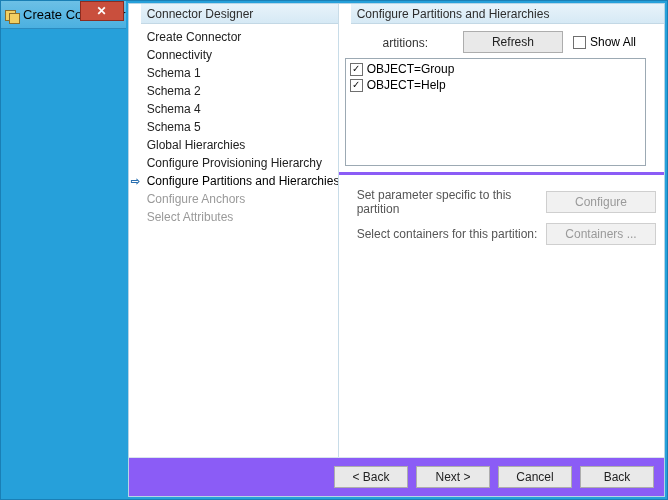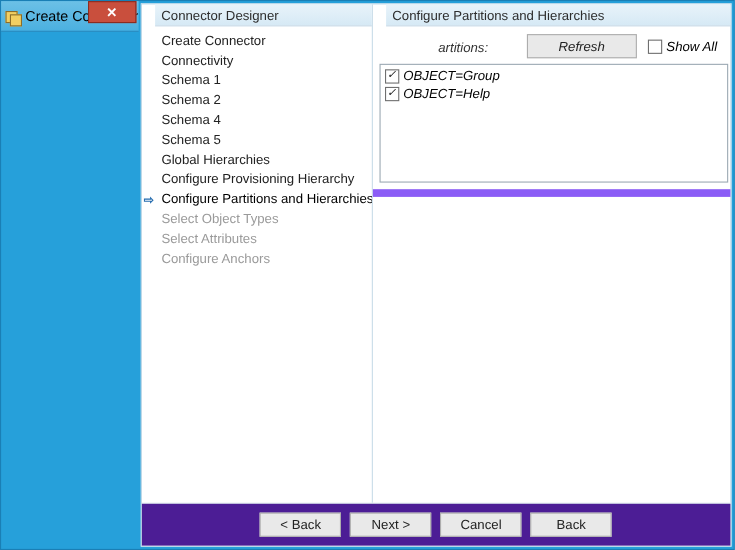--- a/index.html
+++ b/index.html
@@ -15,35 +15,35 @@
   .client { flex:1; background:#fff; border:1px solid #b6d4e6; margin:2px; display:flex; flex-direction:column; }
   .main-row { flex:1; display:flex; border-bottom:1px solid #d8e4ec; }
   .sidebar { width:210px; border-right:1px solid #c8dce8; display:flex; flex-direction:column; }
   .pane-header { background:linear-gradient(#e8f3fa,#d6e9f5); border-bottom:1px solid #c3d8e5; height:20px; display:flex;align-items:center; padding:0 6px; color:#2d2d2d;margin-left:12px; }
   .nav-list { padding:4px 0 0 0; overflow:auto; flex:1; }
   .nav-item { display:flex; align-items:center; height:18px; padding-left:18px; color:#222; cursor:pointer; white-space:nowrap; }
   .nav-item.current { color:#000; }
   .nav-item.current::before { content:"⇨"; color:#2a6fb0; font-weight:bold; position:absolute; margin-left:-16px; font-size:11px; }
   .nav-item.disabled { color:#9a9a9a; cursor:default; }
   .right-pane { flex:1; display:flex; flex-direction:column; }
-  .top-config { border-bottom:7px solid #8b5cf6; padding:6px 2px 0 6px;font-style:italic; }
+  .top-config { border-bottom:3px solid #8b5cf6; padding:6px 18px 0 6px; }
   .control-row { display:flex; align-items:center; height:24px; gap:4px; }
   .partitions-label-box { flex:1; text-align:right; padding-right:6px; overflow:hidden; color:#333; height:22px; line-height:22px; border:1px solid transparent; }
   .btn { height:22px; border:1px solid #adadad; background:#e9e9e9; padding:0 12px; display:flex;align-items:center;justify-content:center; color:#222; cursor:pointer; min-width:78px; }
   .btn.disabled { color:#9a9a9a; cursor:default; border-color:#cfcfcf; background:#f1f1f1; }
   .btn.refresh { min-width:100px;margin-left:24px; }
   .chk-wrap { display:flex; align-items:center; gap:4px; padding:0 10px 0 6px; }
   .chk-box { width:13px;height:13px; border:1px solid #6f6f6f; background:#fff; display:flex;align-items:center;justify-content:center; font-size:10px; color:#111; cursor:pointer; line-height:1; }
   .listbox { margin-top:4px; height:108px; border:1px solid #9ca9b3; background:#fff; overflow:auto; padding:2px 4px; margin-bottom:6px; }
   .list-row { display:flex; align-items:center; height:16px; gap:4px; }
   .bottom-config { padding:14px 8px 0 18px; flex:1; }
   .param-row { display:flex; align-items:center; height:26px; margin-bottom:6px; }
   .param-row .lbl { flex:1; color:#555; }
   .param-row .btn { min-width:110px; }
-  .footer { height:38px; display:flex; align-items:center; justify-content:center; padding:0 10px; gap:8px; background:#4c1d95; }
+  .footer { height:38px; display:flex; align-items:center; justify-content:flex-end; padding:0 10px; gap:8px; background:#8b5cf6; }
   .footer .btn { min-width:74px; }
 </style>
 </head>
 <body>
 
 <div class="window">
   <div class="titlebar">
     <div class="icon-wrap">
         <div class="app-icon"></div>
       </div>
@@ -59,23 +59,22 @@
         <div class="nav-list" id="nav-list">
             <div class="nav-item">Create Connector</div>
             <div class="nav-item">Connectivity</div>
             <div class="nav-item">Schema 1</div>
             <div class="nav-item">Schema 2</div>
             <div class="nav-item">Schema 4</div>
             <div class="nav-item">Schema 5</div>
             <div class="nav-item">Global Hierarchies</div>
             <div class="nav-item">Configure Provisioning Hierarchy</div>
             <div class="nav-item current">Configure Partitions and Hierarchies</div>
-            <div class="nav-item disabled">Select Object Types</div>
+            <div class="nav-item disabled">Configure Anchors</div>
             <div class="nav-item disabled">Select Attributes</div>
-            <div class="nav-item disabled">Configure Anchors</div>
           </div>
       </div>
 
       <div class="right-pane">
         <div class="pane-header">Configure Partitions and Hierarchies</div>
 
         <div class="top-config">
           <div class="control-row">
             <div class="partitions-label-box">artitions:</div>
             <div class="btn refresh">Refresh</div>
@@ -89,20 +88,30 @@
                 <div class="chk-box">✓</div>
                 <span>OBJECT=Group</span>
               </div>
               <div class="list-row">
                 <div class="chk-box">✓</div>
                 <span>OBJECT=Help</span>
               </div>
             </div>
         </div>
 
+        <div class="bottom-config">
+          <div class="param-row">
+            <div class="lbl">Set parameter specific to this partition</div>
+            <div class="btn disabled">Configure</div>
+          </div>
+          <div class="param-row">
+            <div class="lbl">Select containers for this partition:</div>
+            <div class="btn disabled">Containers ...</div>
+          </div>
+        </div>
       </div>
 
     </div>
 
     <div class="footer">
       <div class="btn">&lt;  Back</div>
       <div class="btn">Next  &gt;</div>
       <div class="btn">Cancel</div>
       <div class="btn">Back</div>
     </div>

